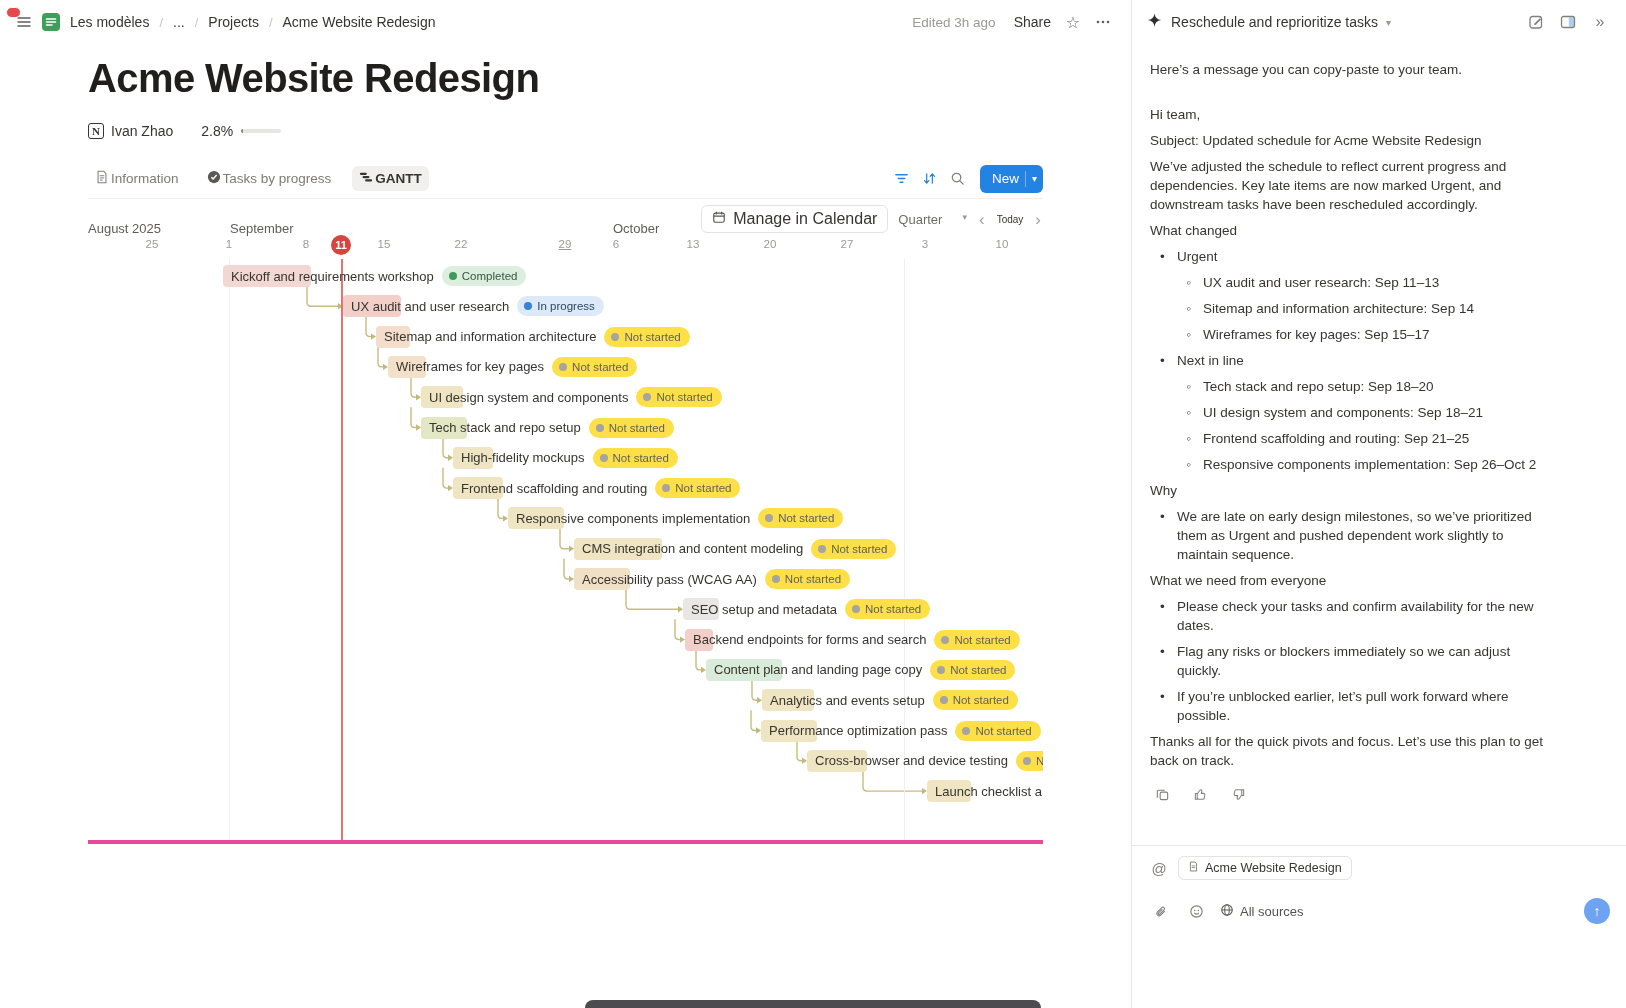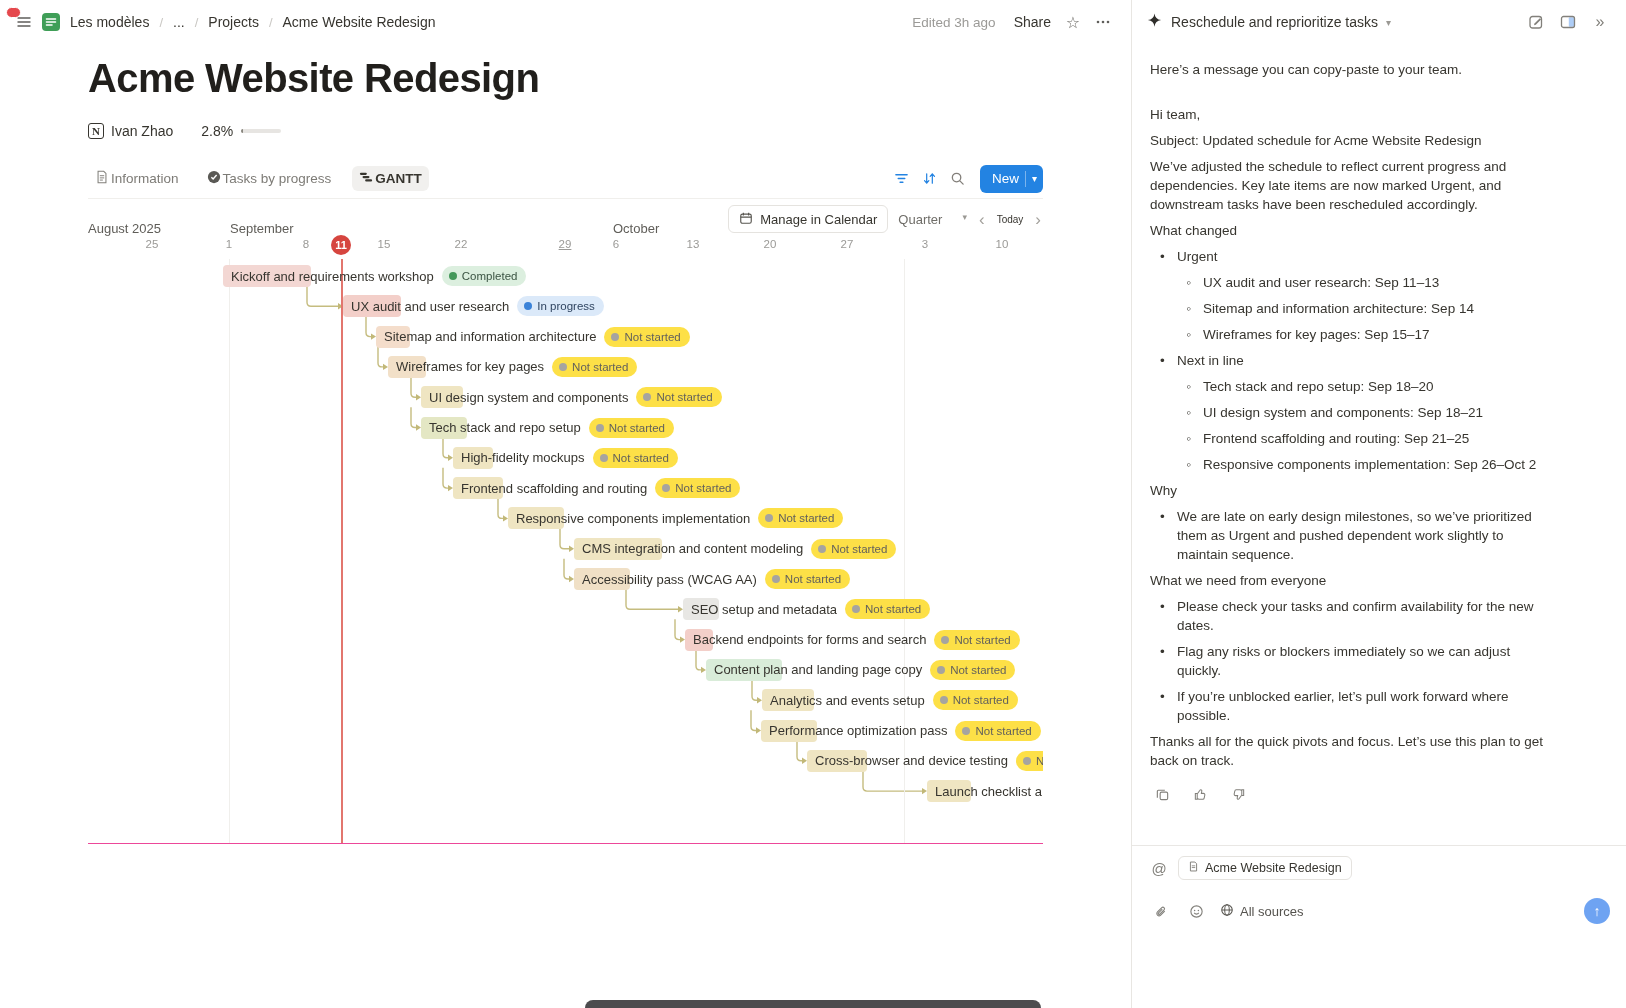--- a/index.html
+++ b/index.html
@@ -33,29 +33,29 @@
 .tab.active{background:#f1f0ee;color:#37352f;font-weight:600}
 .viewtools{display:flex;align-items:center;gap:4px}
 .newbtn{display:flex;align-items:center;height:28px;background:#2383e2;border-radius:6px;color:#fff;font-size:13.5px;font-weight:500;padding:0 6px 0 12px;margin-left:6px}
 .nb-sep{width:1px;height:16px;background:rgba(255,255,255,.4);margin:0 6px}
 .newbtn .chev{font-size:10px;color:#fff}
 
 .gantt{margin:0 88px;width:955px;position:relative}
 .g-head{height:34px;position:relative}
 .g-month{position:absolute;top:22px;font-size:13px;color:#5f5d58;white-space:nowrap}
 .g-controls{position:absolute;right:0;top:6px;display:flex;align-items:center;gap:10px}
-.gc-btn{display:flex;align-items:center;gap:7px;border:1px solid #e5e3df;border-radius:6px;height:28px;padding:0 10px;font-size:13px;color:#37352f;background:#fff;white-space:nowrap}
+.gc-btn{display:flex;align-items:center;gap:7px;border:1px solid #e5e3df;border-radius:6px;height:28px;padding:0 10px;font-size:16px;color:#37352f;background:#fff;white-space:nowrap}
 .gc-ghost{display:flex;gap:20px;font-size:13px;color:#6f6d68}
 .chev{font-size:9px;color:#9b9994}
 .gc-nav{font-size:17px;color:#a3a19c;padding:0 2px;cursor:pointer;line-height:1}
 .gc-today{font-size:10px;color:#37352f}
 .g-dates{height:26px;position:relative;font-size:11.5px;color:#9b9a97}
 .g-date{position:absolute;top:5px;transform:translateX(-50%)}
 .g-date.today{top:2px;width:20px;height:20px;border-radius:50%;background:#d6453f;color:#fff;display:flex;align-items:center;justify-content:center;font-size:11px;font-weight:700}
-.g-body{height:585px;position:relative;border-bottom:1px solid #ec4899;overflow:hidden}
+.g-body{height:585px;position:relative;border-bottom:4px solid #ec4899;overflow:hidden}
 .gridline{position:absolute;top:0;bottom:0;width:1px;background:#f0efec}
 .todayline{position:absolute;top:0;bottom:0;width:1.5px;background:#e2766e}
 .g-connectors{position:absolute;left:0;top:0;width:955px;height:585px}
 .g-connectors path{stroke:#c2b878;stroke-width:1.4;fill:none;opacity:.95}
 .g-connectors polygon{fill:#c2b878}
 .task{position:absolute;height:24px;display:flex;align-items:center;cursor:pointer}
 .tbar{position:absolute;left:-4px;top:1px;height:22px;border-radius:4px}
 .tlabel{position:relative;font-size:13px;font-weight:500;color:#37352f;white-space:nowrap;padding-left:4px}
 .badge{display:inline-flex;align-items:center;gap:5px;height:20px;border-radius:10px;padding:0 9px 0 7px;font-size:11.5px;margin-left:8px;white-space:nowrap;flex:none}
 .badge .dot{width:8px;height:8px;border-radius:50%}

